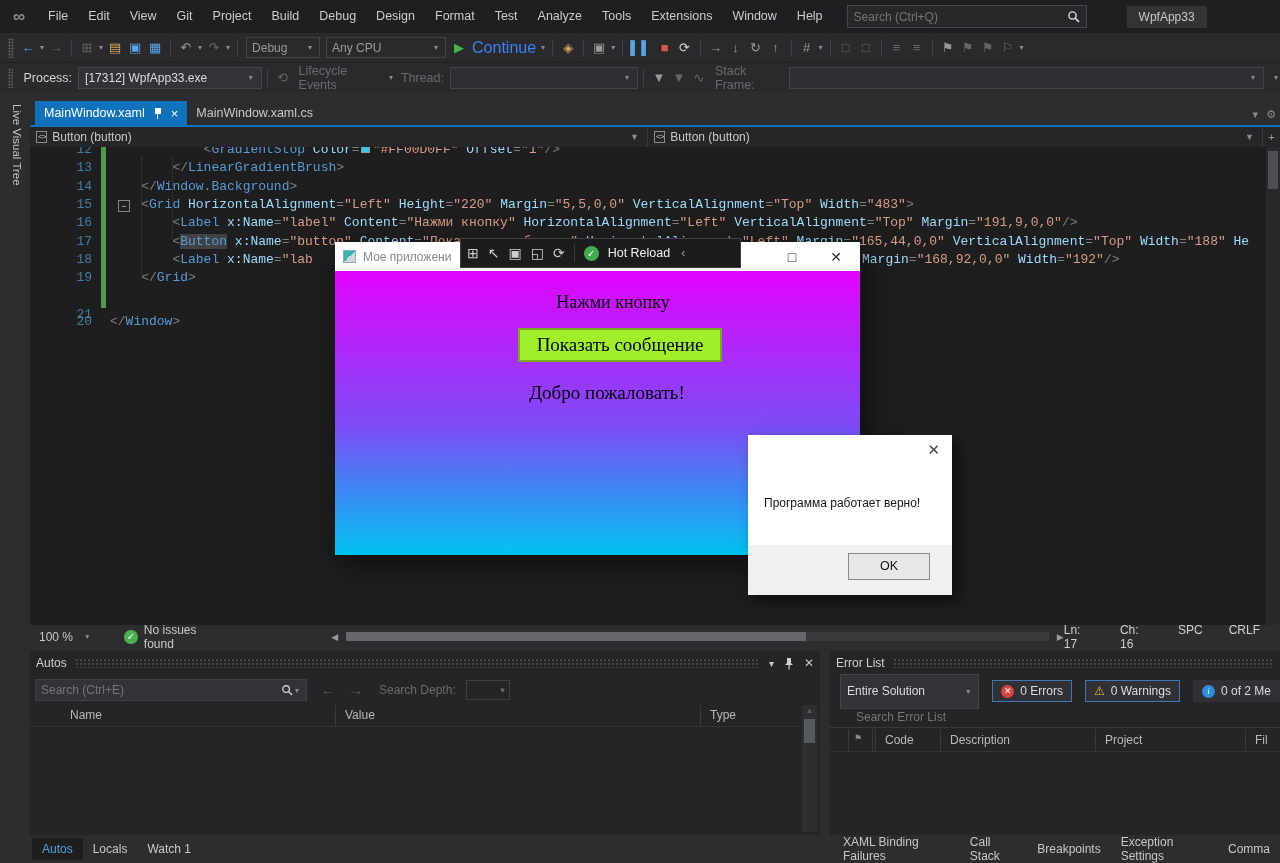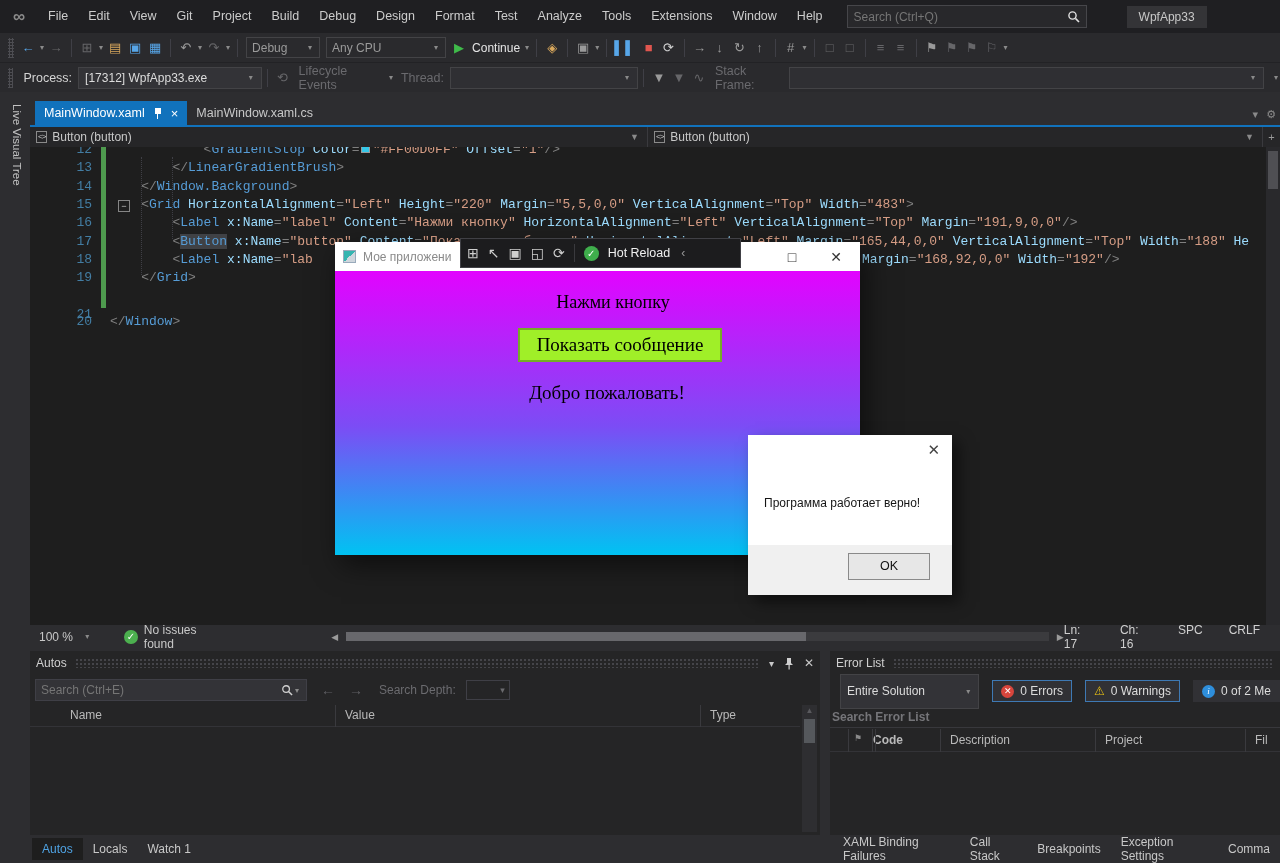--- a/index.html
+++ b/index.html
@@ -23,21 +23,21 @@
   
   #toolbar { position:absolute; left:0; top:33px; width:1280px; height:29px;
     background:#2a2a2d; display:flex; align-items:center; padding-left:4px; }
   .tb-grip { width:6px; height:20px; margin:0 4px;
     background-image:radial-gradient(#4d4d52 1px, transparent 1.1px); background-size:3px 3px; }
   .tb-icon { min-width:20px; text-align:center; font-size:13px; line-height:22px; padding:0 2px; cursor:default; }
   .tb-caret { font-size:8px; color:#8a8a8a; padding:0 2px; }
   .tb-sep { width:1px; height:18px; background:#3f3f46; margin:0 5px; }
   .tb-select { height:21px; background:#2a2a2d; border:1px solid #434346; color:#9a9a9a;
     display:flex; align-items:center; justify-content:space-between; padding:0 5px; margin:0 3px; font-size:12px; }
-  .tb-label { color:#e5e5e5; padding:0 3px; font-size:12px; }
+  .tb-label { color:#3b82f6; padding:0 3px; font-size:16px; }
   .cblue{color:#57a6e8} .cdim{color:#9a9a9a} .cdim2{color:#666669} .cfold{color:#d9a85c}
   .cgreen{color:#3fba4a} .cred{color:#e0564f} .cwhite{color:#d0d0d0}
   .pause-glyph{letter-spacing:2px}
   
   #debugbar { position:absolute; left:0; top:62px; width:1280px; height:30px;
     background:#2a2a2d; border-top:1px solid #222225; display:flex; align-items:center; padding-left:4px; }
   #debugbar .lbl { color:#d4d4d4; padding:0 6px; font-size:12.5px; }
   #debugbar .lbl.dis { color:#6a6a6e; }
   .db-select { height:22px; background:#333337; border:1px solid #434346; color:#dcdcdc;
     display:flex; align-items:center; justify-content:space-between; padding:0 6px; font-size:12px; }
@@ -126,21 +126,21 @@
   #errl-scope { width:152px; height:35px; margin-left:10px; }
   .errl-btn { height:22px; border:1px solid #3e79b4; background:#313135; display:flex; align-items:center;
     padding:0 8px; margin-left:13px; color:#dcdcdc; font-size:12px; white-space:nowrap; }
   .err-ico { width:13px; height:13px; border-radius:50%; background:#d8453c; color:#fff; font-size:9px;
     line-height:13px; text-align:center; margin-right:6px; }
   .warn-ico { color:#f2c811; font-size:12px; margin-right:6px; }
   .info-ico { width:13px; height:13px; border-radius:50%; background:#2e8edb; color:#fff; font-size:9px;
     font-style:italic; line-height:13px; text-align:center; margin-right:6px; font-family:"Liberation Serif",serif; }
   #errl-search-row { position:absolute; left:0; top:56px; width:100%; height:21px;
     border-bottom:1px solid #38383c; display:flex; align-items:center; }
-  #errl-search-row span { color:#757579; margin-left:2px;font-weight:bold; }
+  #errl-search-row span { color:#757579; margin-left:26px; }
   #errl-header { position:absolute; left:0; top:78px; width:100%; height:23px; border-bottom:1px solid #333337; }
   .flag-ico { position:absolute; left:24px; top:4px; color:#8a8a8a; font-size:9px; }
   
   #panel-tabs { position:absolute; left:0; top:835px; width:1280px; height:28px; background:#2d2d30; }
   .ptab-group { position:absolute; top:0; display:flex; align-items:center; height:100%; }
   .ptab { padding:4px 10px; font-size:12px; color:#c8c8c8; cursor:default; }
   .ptab.active { background:#1e1e1e; color:#4fa3e3; }
   
   #app-window { position:absolute; left:335px; top:242px; width:525px; height:313px;
     box-shadow:6px 10px 26px rgba(0,0,0,0.55); z-index:5; }
@@ -436,21 +436,21 @@
         <span>0 of 2 Me</span>
       </div>
     </div>
     <div id="errl-search-row">
       <span>Search Error List</span>
     </div>
     <div id="errl-header">
       <div class="col-sep" style="left:18px; top:0; height:23px;"></div>
       <div class="col-sep" style="left:42px; top:0; height:23px;"></div>
       <span class="flag-ico">⚑</span>
-    <span class="col-header" style="left: 43px; top: 4px; font-weight: bold;">Code</span>
+    <span class="col-header" style="left: 55px; top: 4px;">Code</span>
         <div class="col-sep" style="left: 45px; top: 0px; height: 23px;"></div>
         <span class="col-header" style="left: 120px; top: 4px;">Description</span>
         <div class="col-sep" style="left: 110px; top: 0px; height: 23px;"></div>
         <span class="col-header" style="left: 275px; top: 4px;">Project</span>
         <div class="col-sep" style="left: 265px; top: 0px; height: 23px;"></div>
         <span class="col-header" style="left: 425px; top: 4px;">Fil</span>
         <div class="col-sep" style="left: 415px; top: 0px; height: 23px;"></div>
       </div>
   </div>
 

